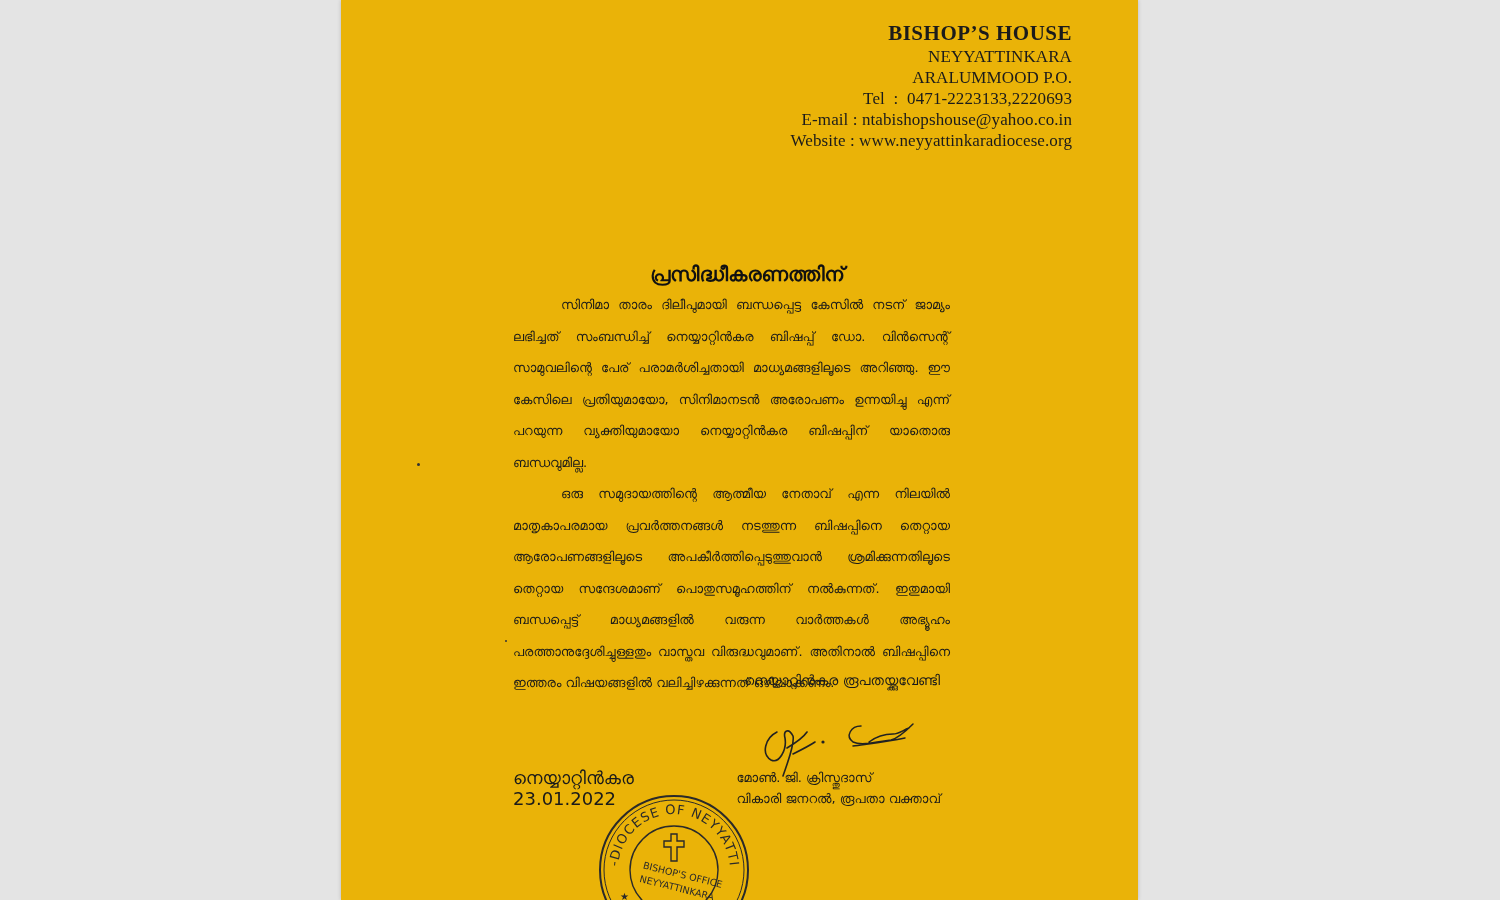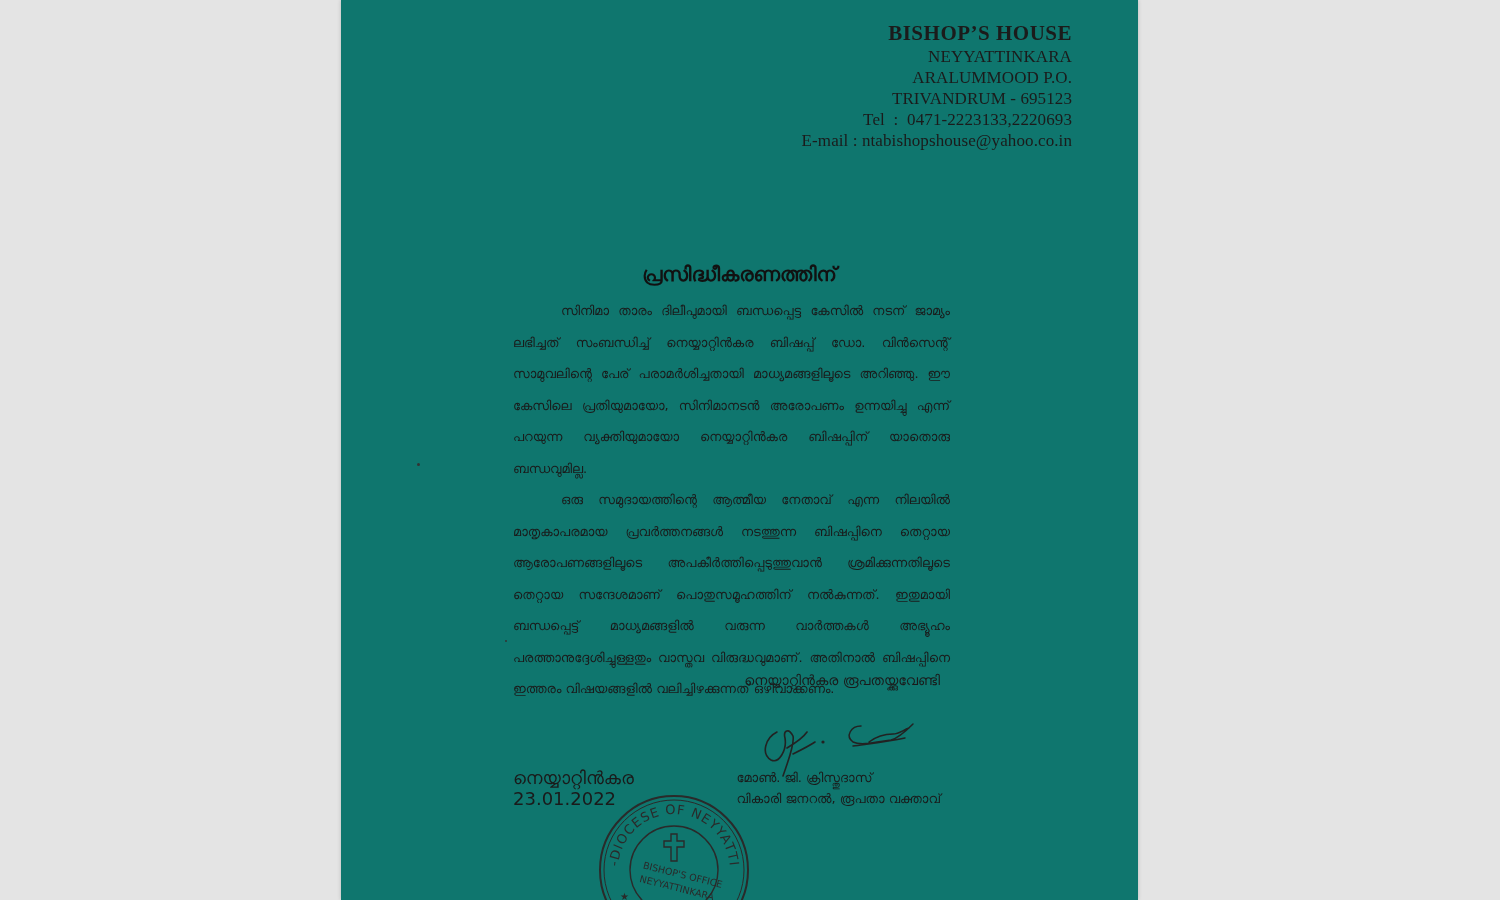--- a/index.html
+++ b/index.html
@@ -15,21 +15,21 @@
       width: 1500px;
       height: 900px;
       background: #e4e4e4;
     }
     .paper {
       position: absolute;
       left: 341px;
       top: 0;
       width: 797px;
       height: 900px;
-      background: #0f766e;
+      background: #eab308;
       box-shadow: 0 0 4px rgba(0,0,0,0.18);
       overflow: hidden;
     }
     .letterhead {
       position: absolute;
       right: 66px;
       top: 20px;
       text-align: right;
       font-family: "Liberation Serif", "DejaVu Serif", serif;
       color: #1b1b1b;
@@ -48,26 +48,26 @@
     .title {
       position: absolute;
       left: 0;
       width: 100%;
       top: 262px;
       text-align: center;
       font-family: "DejaVu Sans", sans-serif;
       font-size: 20px;
       font-weight: bold;
       color: #111;
-      padding-left: 0;
+      padding-left: 8px;
     }
     .body {
       position: absolute;
       left: 172px;
-      top: 295px;
+      top: 289px;
       width: 437px;
       font-family: "DejaVu Sans", sans-serif;
       font-size: 13px;
       color: #1a1a1a;
       line-height: 31.5px;
       text-align: justify;
     }
     .body p {
       margin: 0;
       text-indent: 48px;
@@ -125,23 +125,23 @@
 </head>
 <body>
 
 <div class="viewer">
   <div class="paper">
 
     <div class="letterhead">
       <div class="org">BISHOP’S HOUSE</div>
       <div class="line">NEYYATTINKARA</div>
       <div class="line">ARALUMMOOD P.O.</div>
-      <div class="line">TRIVANDRUM - 695123</div>
       <div class="line" style="white-space:pre;">Tel  :  0471-2223133,2220693</div>
       <div class="line">E-mail : ntabishopshouse@yahoo.co.in</div>
+      <div class="line">Website : www.neyyattinkaradiocese.org</div>
     </div>
 
     <div class="title">പ്രസിദ്ധീകരണത്തിന്</div>
 
     <div class="body">
       <p>സിനിമാ താരം ദിലീപുമായി ബന്ധപ്പെട്ട കേസിൽ നടന് ജാമ്യം ലഭിച്ചത് സംബന്ധിച്ച് നെയ്യാറ്റിൻകര ബിഷപ്പ് ഡോ. വിൻസെന്റ് സാമുവലിന്റെ പേര് പരാമർശിച്ചതായി മാധ്യമങ്ങളിലൂടെ അറിഞ്ഞു. ഈ കേസിലെ പ്രതിയുമായോ, സിനിമാനടൻ അരോപണം ഉന്നയിച്ചു എന്ന് പറയുന്ന വ്യക്തിയുമായോ നെയ്യാറ്റിൻകര ബിഷപ്പിന് യാതൊരു ബന്ധവുമില്ല.</p>
       <p>ഒരു സമുദായത്തിന്റെ ആത്മീയ നേതാവ് എന്ന നിലയിൽ മാതൃകാപരമായ പ്രവർത്തനങ്ങൾ നടത്തുന്ന ബിഷപ്പിനെ തെറ്റായ ആരോപണങ്ങളിലൂടെ അപകീർത്തിപ്പെടുത്തുവാൻ ശ്രമിക്കുന്നതിലൂടെ തെറ്റായ സന്ദേശമാണ് പൊതുസമൂഹത്തിന് നൽകുന്നത്. ഇതുമായി ബന്ധപ്പെട്ട് മാധ്യമങ്ങളിൽ വരുന്ന വാർത്തകൾ അഭ്യൂഹം പരത്താനുദ്ദേശിച്ചുള്ളതും വാസ്തവ വിരുദ്ധവുമാണ്. അതിനാൽ ബിഷപ്പിനെ ഇത്തരം വിഷയങ്ങളിൽ വലിച്ചിഴക്കുന്നത് ഒഴിവാക്കണം.</p>
     </div>
 
     <div class="sign-block">

